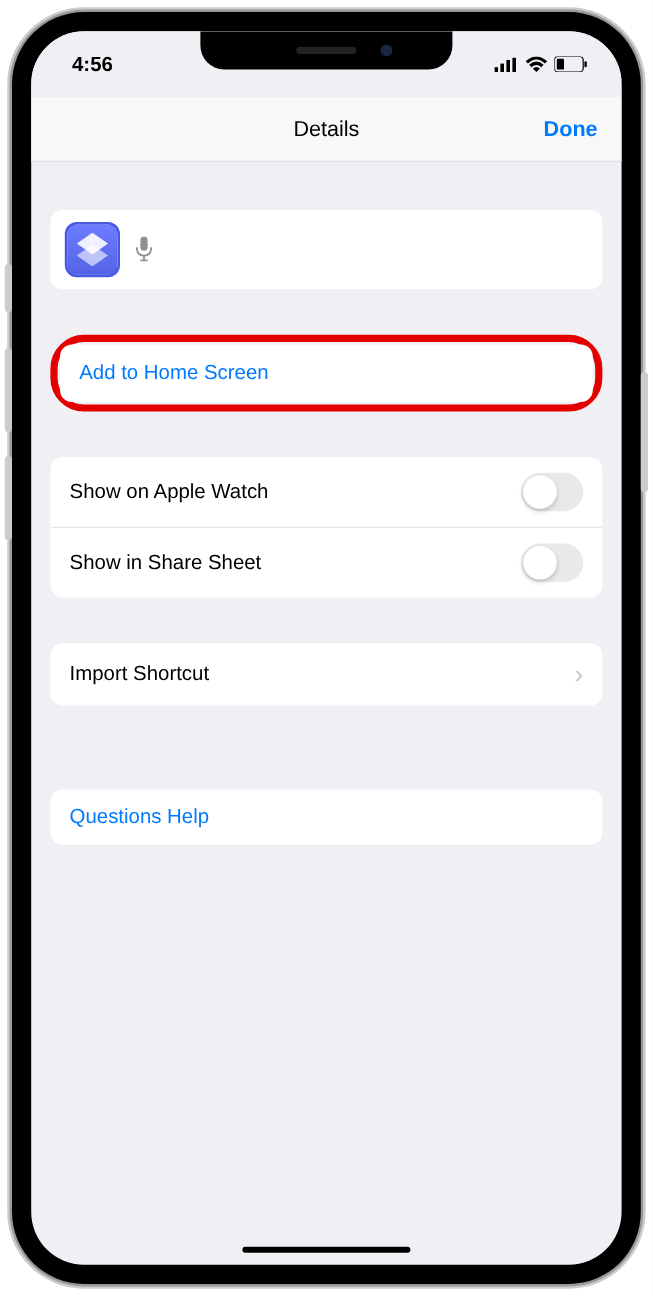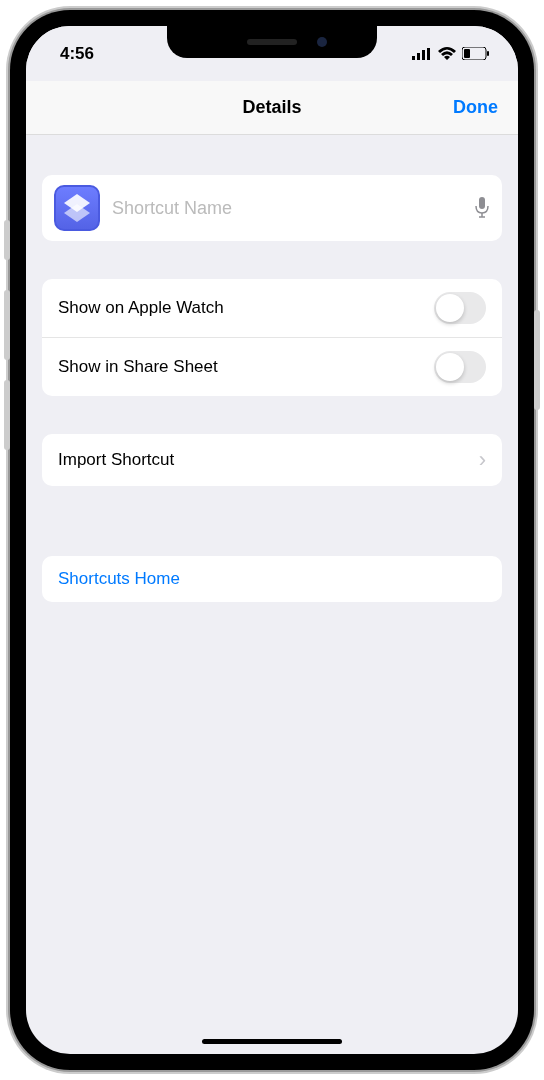--- a/index.html
+++ b/index.html
@@ -68,21 +68,21 @@
     .status-right { display: flex; align-items: center; gap: 6px; }
     .nav-bar {
       height: 54px;
       background: #f8f8f8;
       border-bottom: 1px solid #dcdcdc;
       display: flex;
       align-items: center;
       justify-content: center;
       position: relative;
     }
-    .nav-title { font-size: 18px; font-weight: 700; }
+    .nav-title { font-size: 18px; font-weight: 400; }
     .nav-done {
       position: absolute;
       right: 20px;
       color: #007aff;
       font-size: 18px;
       font-weight: 600;
     }
     .content {
       padding: 0 16px;
     }
@@ -213,48 +213,50 @@
     </div>
 
     <div class="content">
       <div class="card name-card">
         <div class="shortcut-icon">
           <svg width="26" height="28" viewBox="0 0 26 28">
             <path d="M13 0 L26 9 L13 18 L0 9 Z" fill="#fff" opacity="0.9"></path>
             <path d="M13 10 L26 19 L13 28 L0 19 Z" fill="#fff" opacity="0.6"></path>
           </svg>
         </div>
-        <input class="name-input" placeholder="Shortcut Name" style="">
         <svg class="mic-icon" width="16" height="22" viewBox="0 0 16 22">
           <rect x="5" y="0" width="6" height="12" rx="3" fill="#8e8e93"></rect>
           <path d="M2 9 Q2 16 8 16 Q14 16 14 9" stroke="#8e8e93" stroke-width="1.5" fill="none"></path>
           <line x1="8" y1="16" x2="8" y2="20" stroke="#8e8e93" stroke-width="1.5"></line>
           <line x1="5" y1="20" x2="11" y2="20" stroke="#8e8e93" stroke-width="1.5"></line>
         </svg>
       </div>
 
+      <div class="highlight-wrap">
+        <div class="action-row">Add to Home Screen</div>
+      </div>
 
       <div class="card section">
         <div class="row">
           <span>Show on Apple Watch</span>
           <div class="toggle"></div>
         </div>
         <div class="row">
           <span>Show in Share Sheet</span>
           <div class="toggle"></div>
         </div>
       </div>
 
       <div class="card section">
         <div class="row">
           <span>Import Shortcut</span>
           <span class="chevron">›</span>
         </div>
       </div>
 
       <div class="card" style="margin-top:70px">
-        <div class="row help-row">Shortcuts Home</div>
+        <div class="row help-row">Questions Help</div>
       </div>
     </div>
 
     <div class="home-indicator"></div>
   </div>
 </div>
 
 </body></html>

